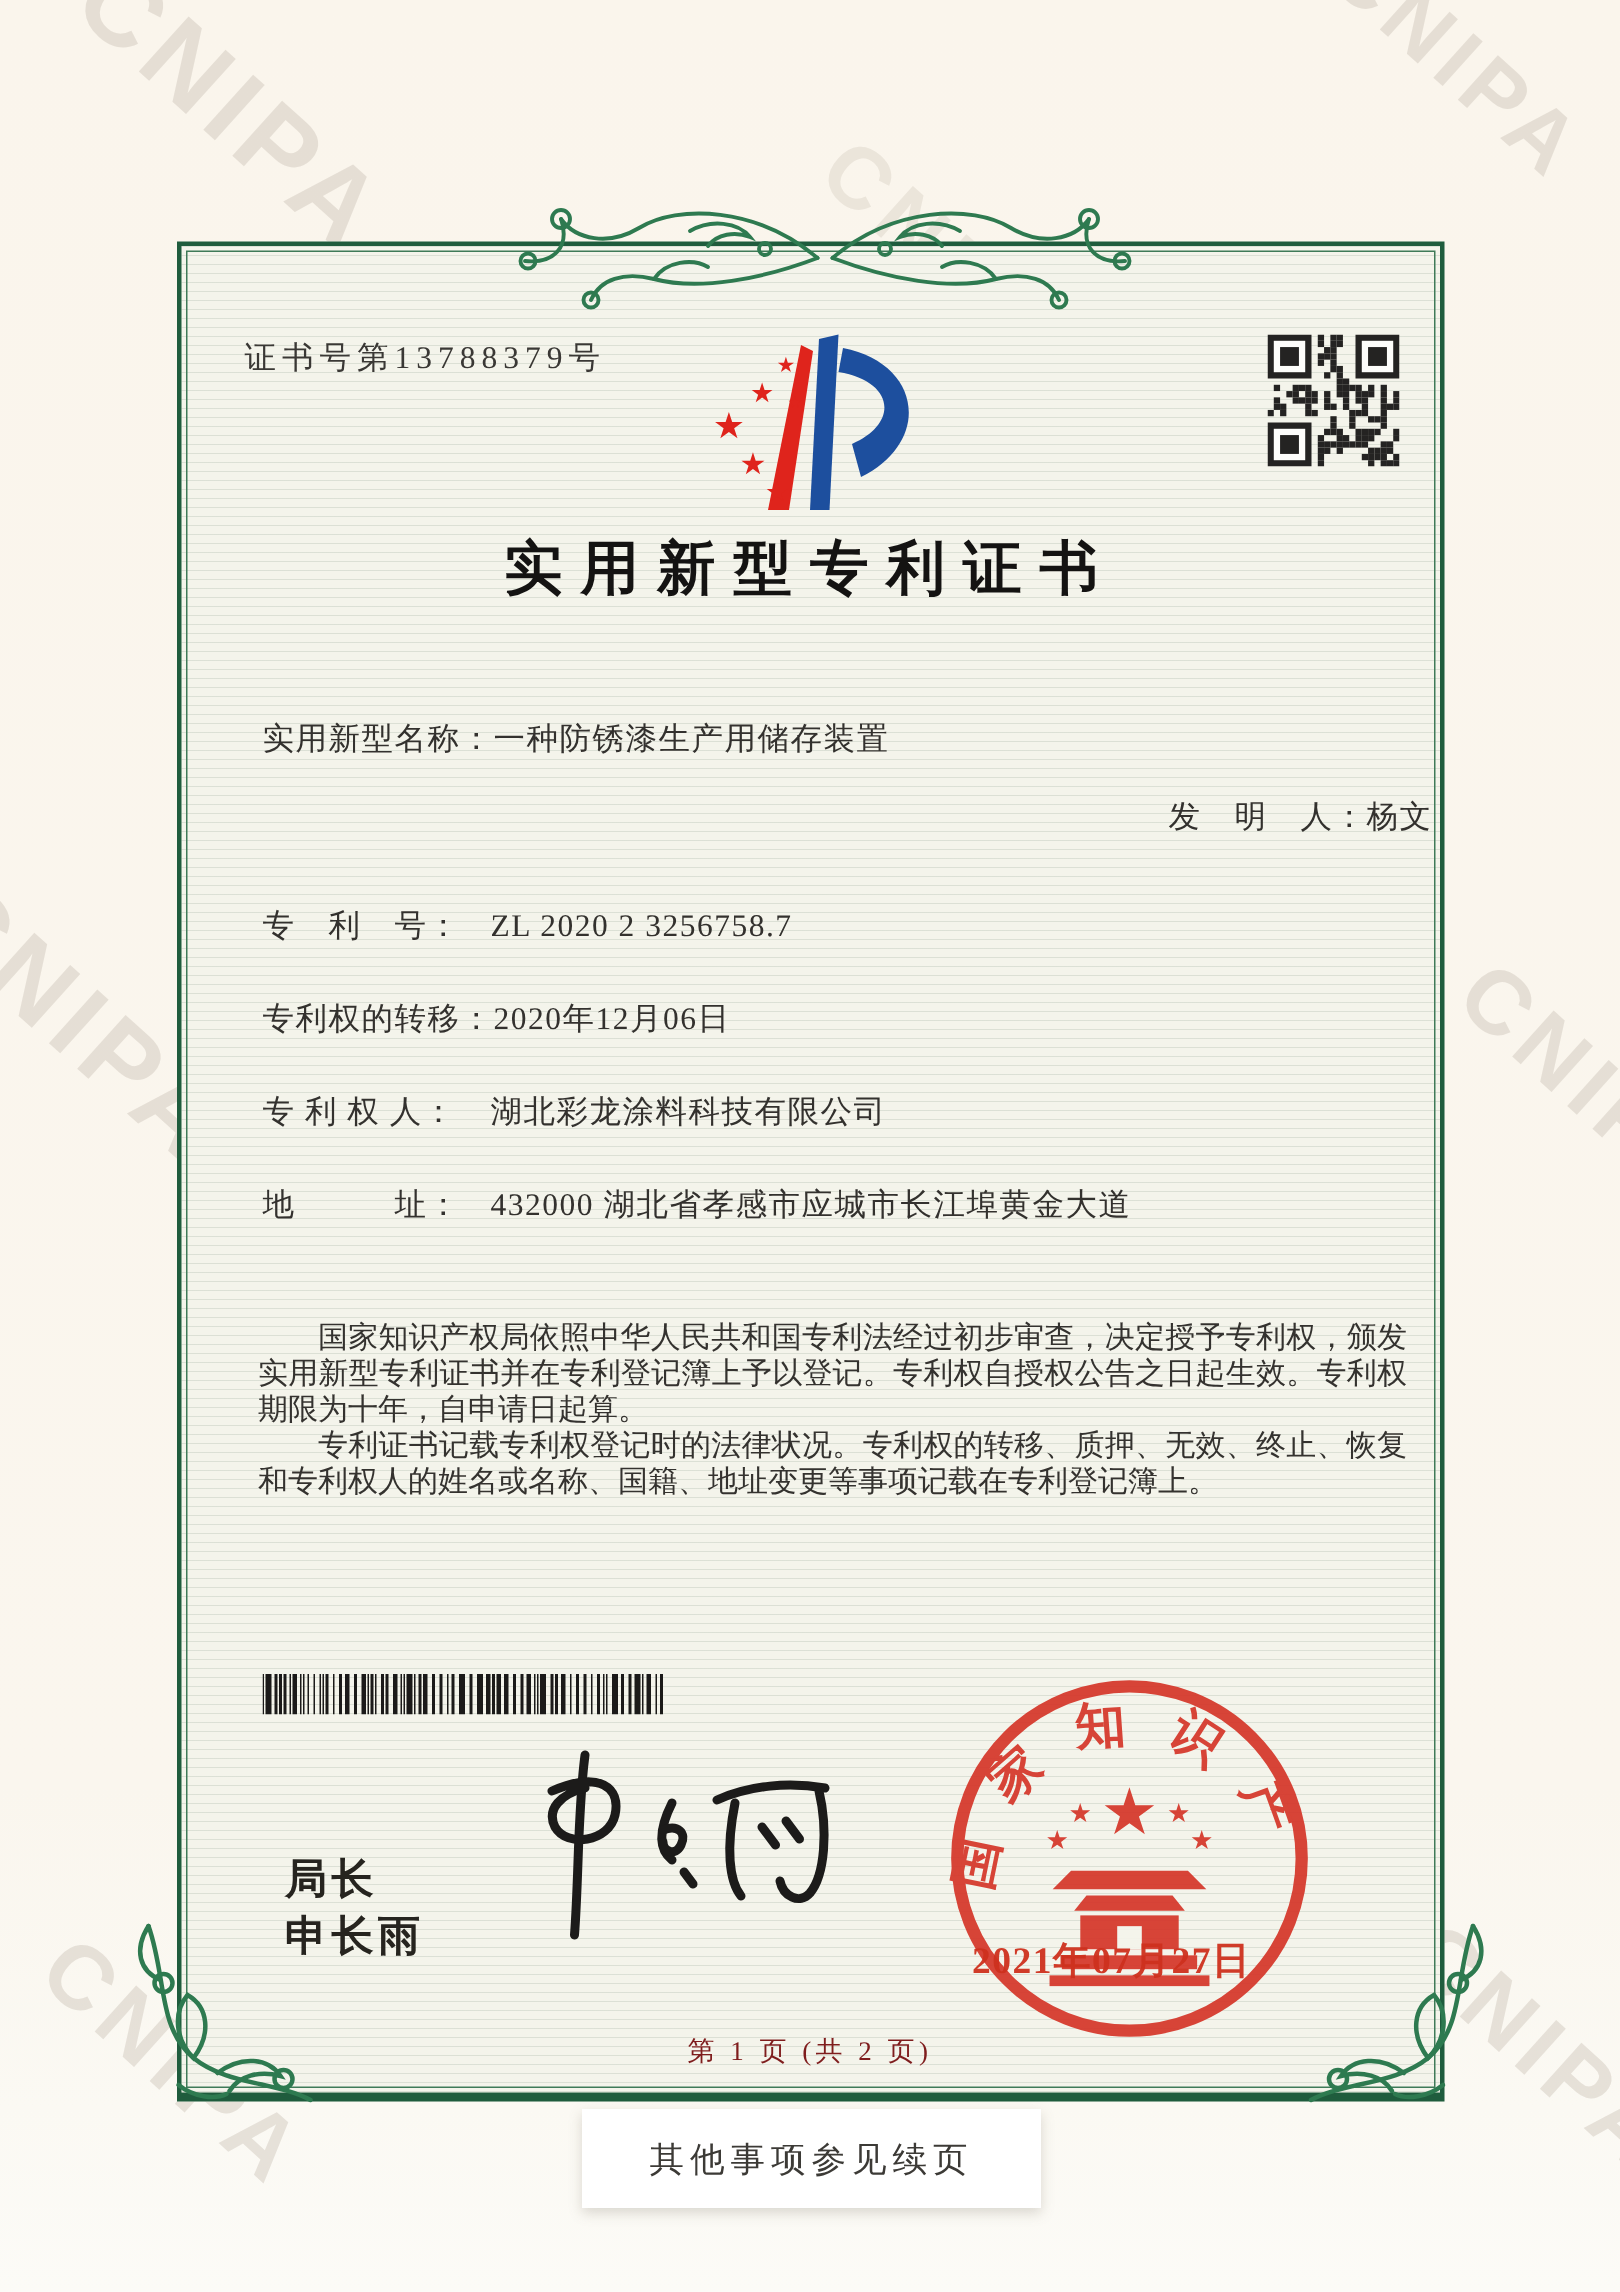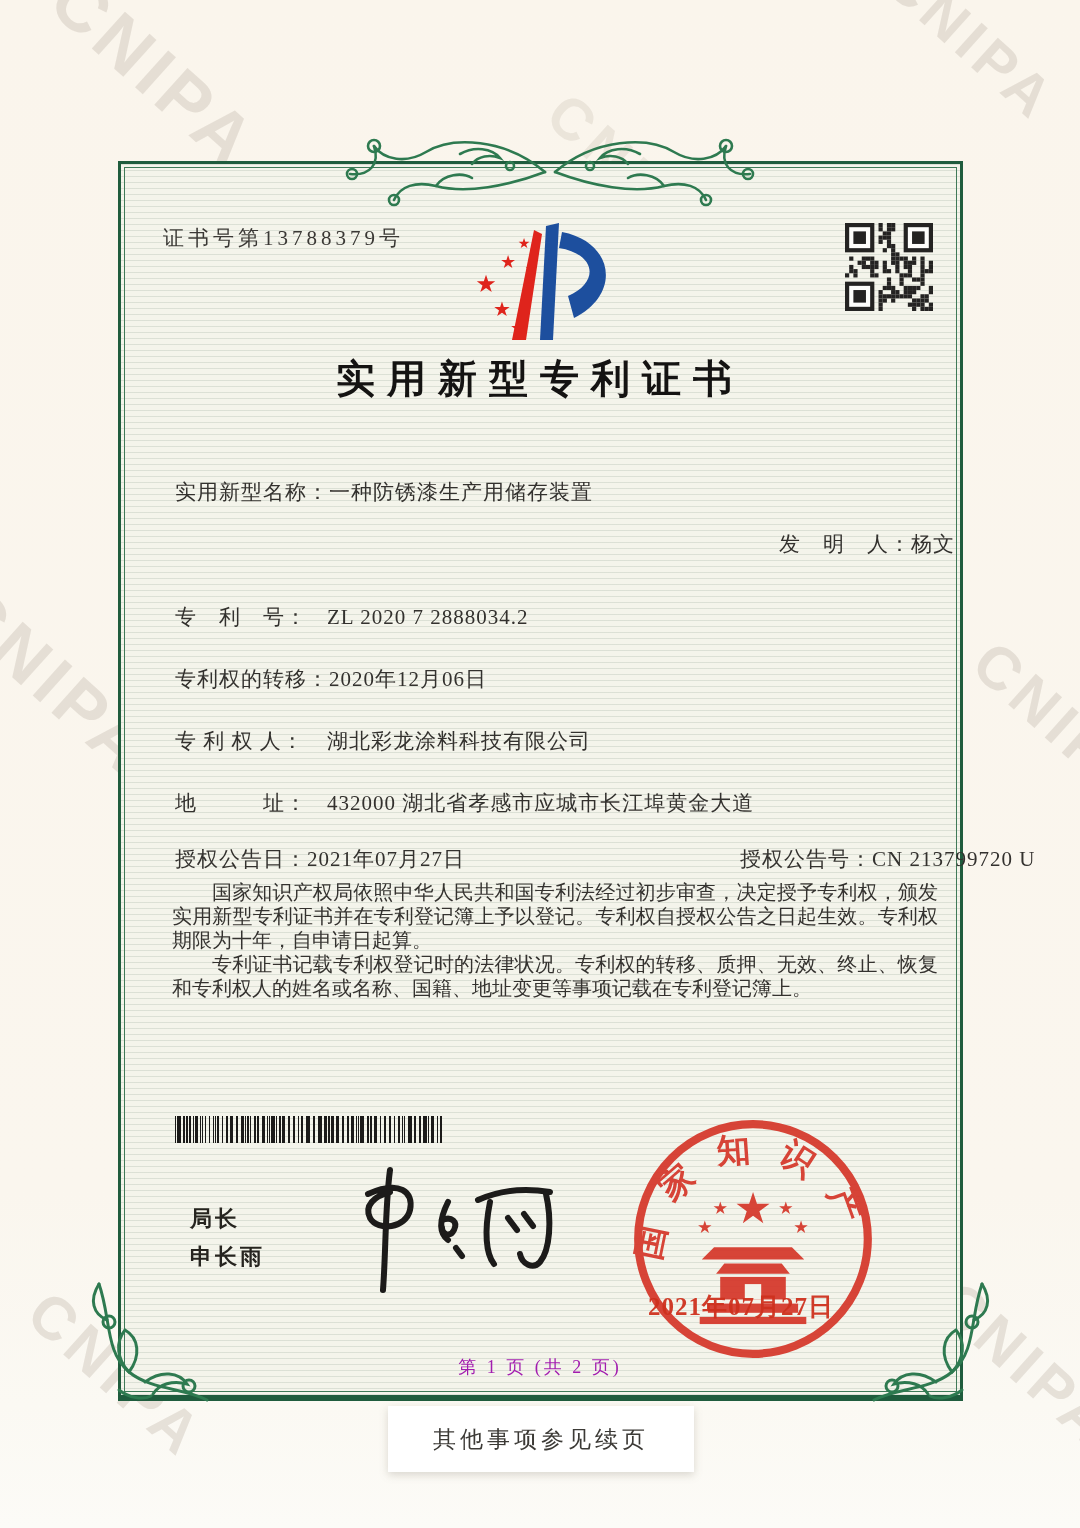--- a/index.html
+++ b/index.html
@@ -55,34 +55,34 @@
   }
   .row .lbl{display:inline-block;min-width:152px;}
   .grant-no{position:absolute;left:565px;top:0;}
   .paras{
     position:absolute;left:172px;top:880px;width:766px;
     font-size:20px;line-height:24px;text-align:justify;color:#34322f;
   }
   .paras p{margin:0;text-indent:2em;}
   .barcode{position:absolute;left:175px;top:1116px;width:272px;height:27px;}
   .official{
-    position:absolute;left:190px;top:1200px;
+    position:absolute;left:190px;top:1234px;
     font-family:"Liberation Sans","DejaVu Sans",sans-serif;
-    font-size:22px;font-weight:600;color:#26241f;letter-spacing:3px;line-height:38px;
+    font-size:28px;font-weight:600;color:#26241f;letter-spacing:3px;line-height:38px;
   }
   .signature{position:absolute;left:328px;top:1158px;width:252px;height:142px;}
   .seal{position:absolute;left:630px;top:1116px;width:246px;height:246px;opacity:.93;}
   .seal-date{
     position:absolute;left:648px;top:1290px;width:260px;
     font-size:25px;font-weight:bold;color:rgba(206,48,30,0.95);letter-spacing:1px;
     white-space:nowrap;
   }
   .page-info{
     position:absolute;left:0;top:1355px;width:1080px;text-align:center;
-    font-size:18px;color:#a21caf;letter-spacing:3px;
+    font-size:18px;color:#7f1d1d;letter-spacing:3px;
   }
   .note-card{
     position:absolute;left:388px;top:1406px;width:306px;height:66px;
     background:#ffffff;
     box-shadow:0 3px 8px rgba(120,110,95,0.25);
     display:flex;align-items:center;justify-content:center;
   }
   .note-card span{font-size:23px;color:#3c3a36;letter-spacing:4px;}
   .ornament{position:absolute;pointer-events:none;}
 </style>
@@ -304,36 +304,30 @@
 
   <div class="title">实用新型专利证书</div>
 
   <div class="row" style="top:478px;">
     <span class="lbl">实用新型名称：</span><span>一种防锈漆生产用储存装置</span>
   </div>
   <div class="row" style="top:530px;text-align:right;">
     <span class="lbl">发　明　人：</span><span>杨文</span>
   </div>
   <div class="row" style="top:603px;">
-    <span class="lbl">专　利　号：</span><span>ZL 2020 7 2888034.2</span>
+    <span class="lbl">专　利　号：</span><span>ZL 2020 2 3256758.7</span>
   </div>
   <div class="row" style="top:665px;">
     <span class="lbl">专利权的转移：</span><span>2020年12月06日</span>
   </div>
   <div class="row" style="top:727px;">
     <span class="lbl">专 利 权 人：</span><span>湖北彩龙涂料科技有限公司</span>
   </div>
   <div class="row" style="top:789px;">
     <span class="lbl">地　　　址：</span><span>432000 湖北省孝感市应城市长江埠黄金大道</span>
-  </div>
-  <div class="row" style="top:845px;">
-    <span>授权公告日：</span><span>2021年07月27日</span>
-    <span class="grant-no">
-      <span>授权公告号：</span><span>CN 213799720 U</span>
-    </span>
   </div>
 
   <div class="paras">
     <p>国家知识产权局依照中华人民共和国专利法经过初步审查，决定授予专利权，颁发实用新型专利证书并在专利登记簿上予以登记。专利权自授权公告之日起生效。专利权期限为十年，自申请日起算。</p>
     <p>专利证书记载专利权登记时的法律状况。专利权的转移、质押、无效、终止、恢复和专利权人的姓名或名称、国籍、地址变更等事项记载在专利登记簿上。</p>
   </div>
 
   <div class="barcode" id="barcode"><svg width="100%" height="100%" viewBox="0 0 272 27" preserveAspectRatio="none">
         <rect x="0" y="0" width="1" height="27" fill="#1b1a19"></rect>
         <rect x="2" y="0" width="4" height="27" fill="#1b1a19"></rect>

